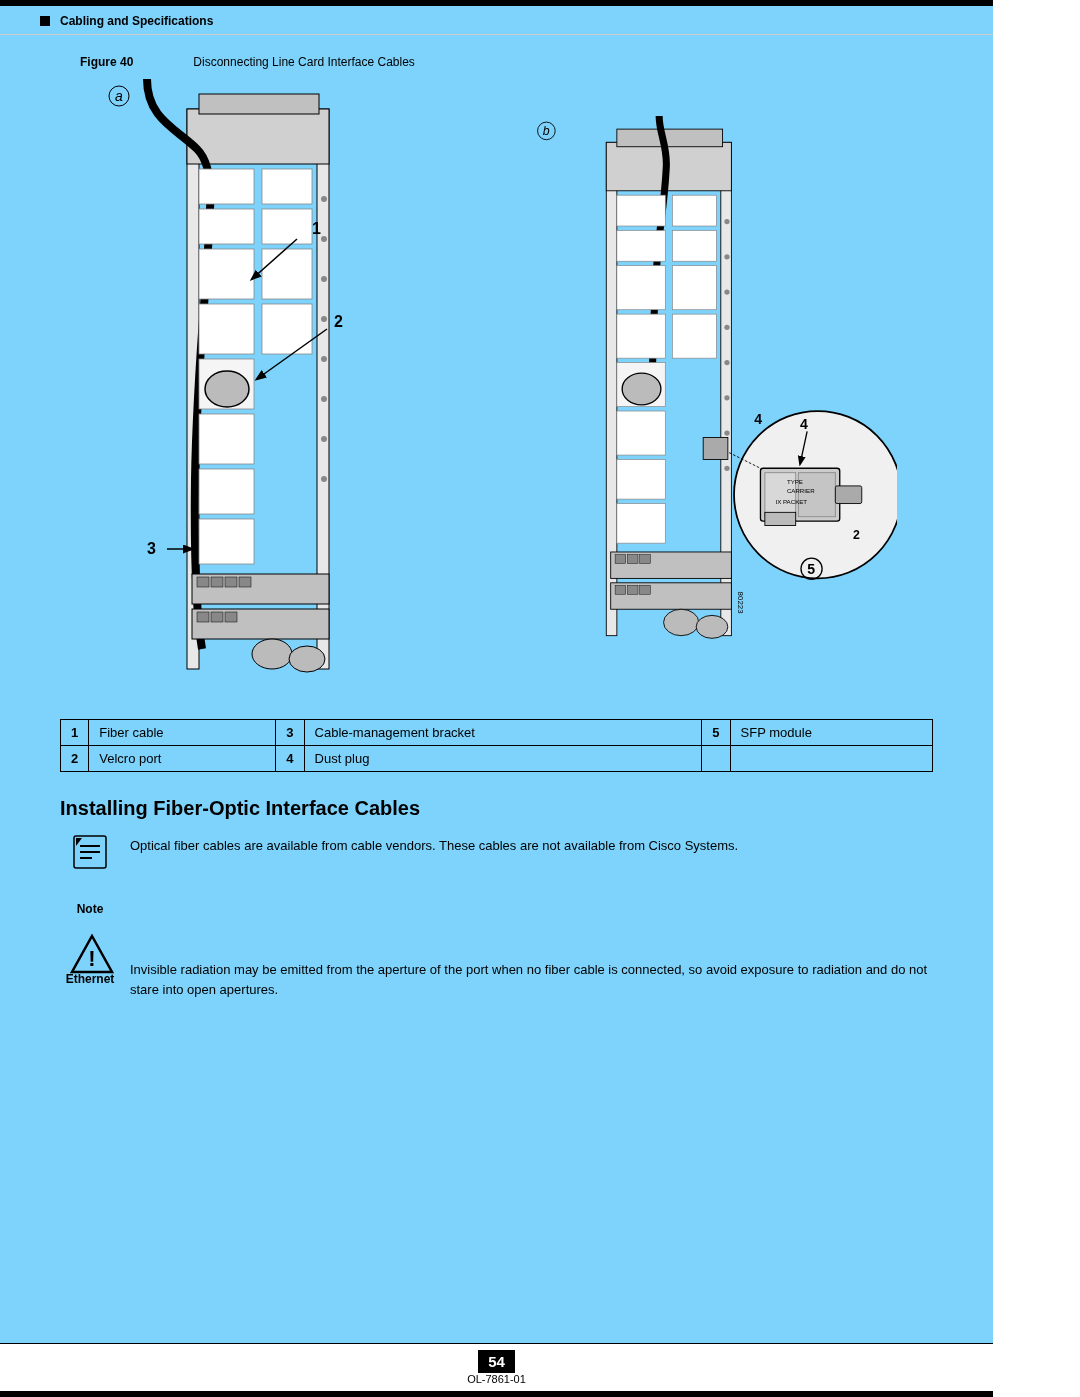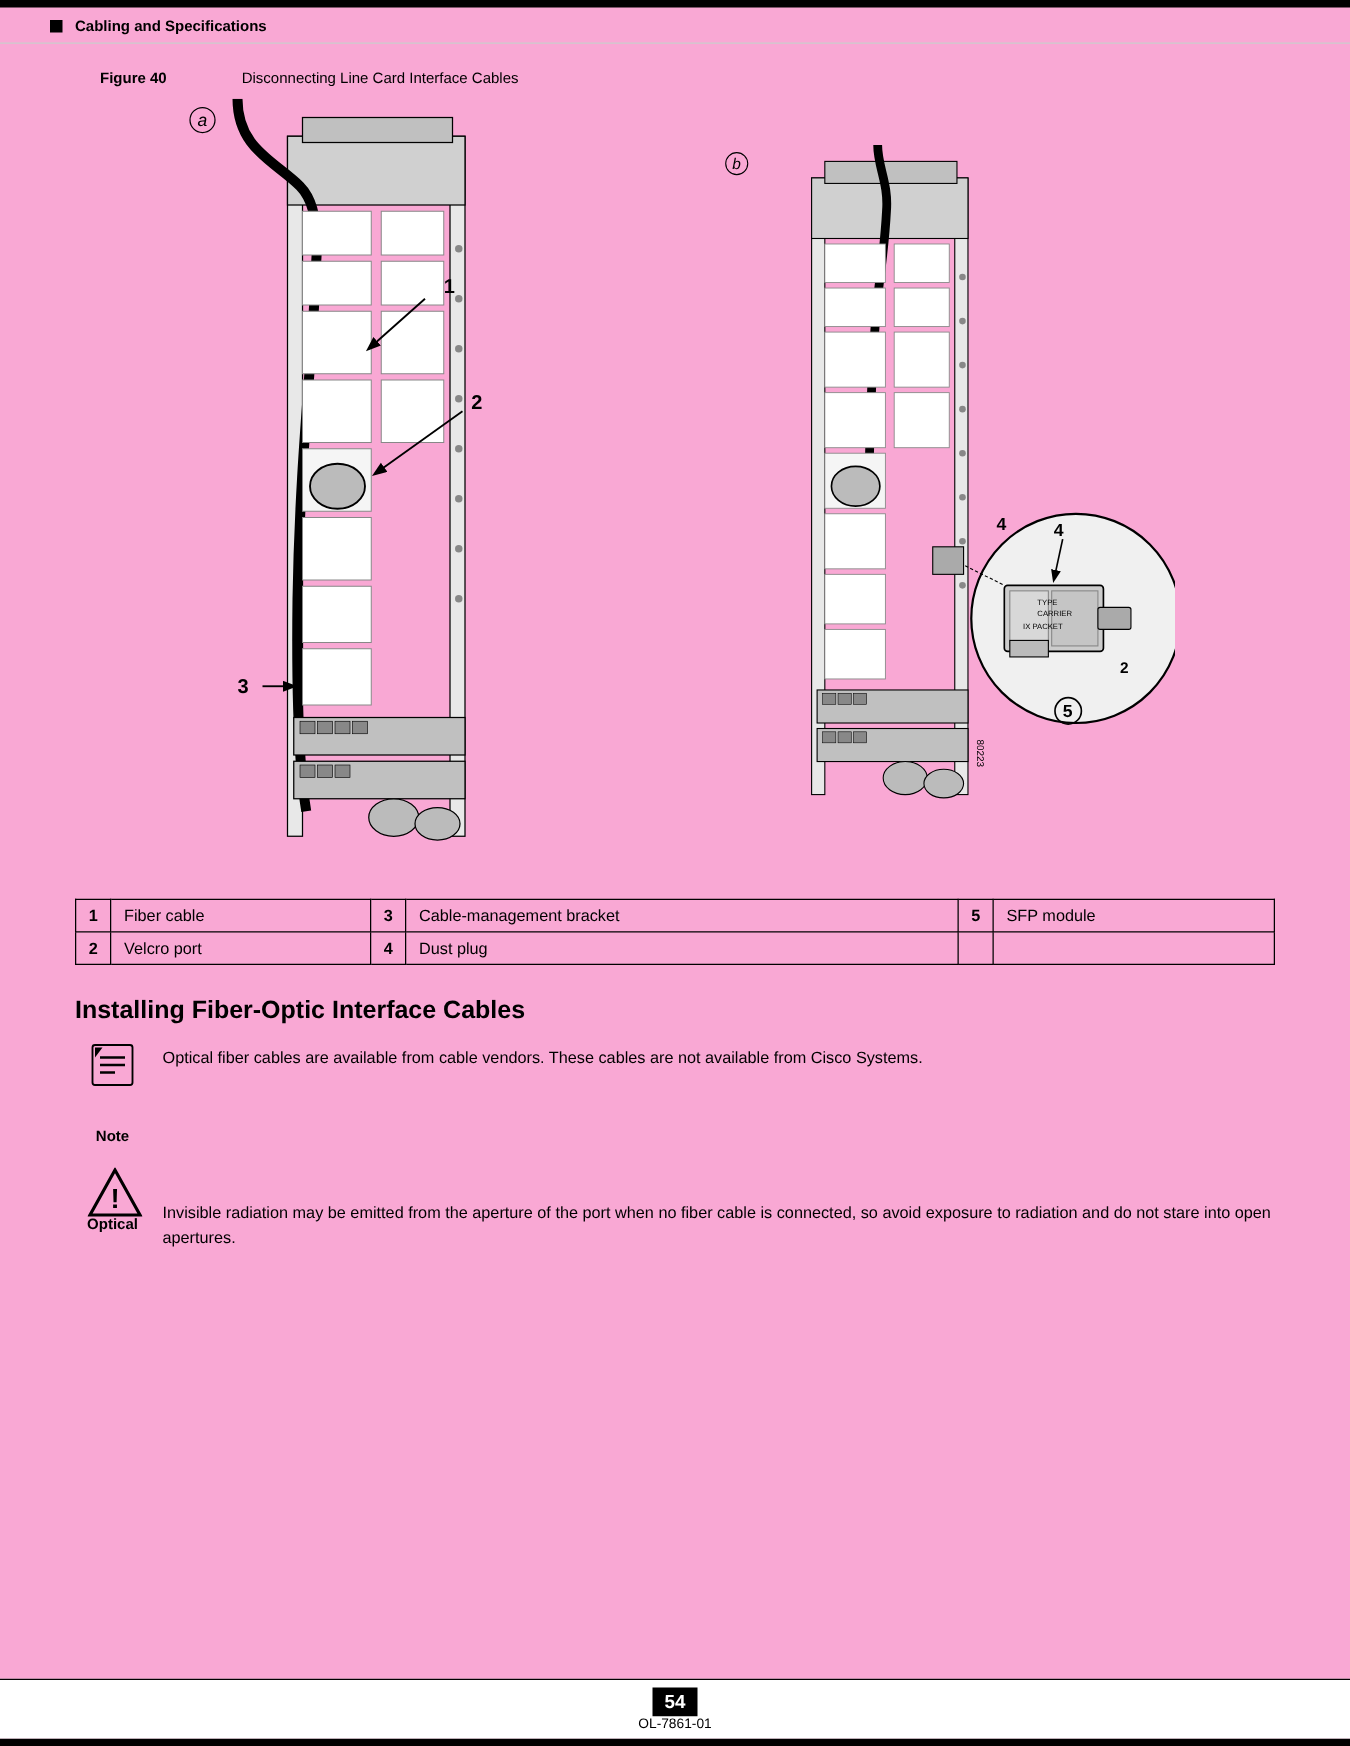--- a/index.html
+++ b/index.html
@@ -7,23 +7,23 @@
       background: #fff;
       font-family: Arial, Helvetica, sans-serif;
       font-size: 13px;
       color: #000;
       width: 1080px;
       min-height: 1397px;
       position: relative;
     }
 
     .page-container {
-      width: 1080px;
+      width: 993px;
       min-height: 1397px;
-      background: #f9a8d4;
+      background: #7dd3fc;
       position: relative;
       display: flex;
       flex-direction: column;
     }
 
     
     .top-bar {
       width: 100%;
       height: 6px;
       background: #000;
@@ -455,21 +455,21 @@
     </div>
 
     <div class="warning-box">
       <div class="warning-icon-area">
         <div class="warning-triangle">
           <svg width="44" height="40" viewBox="0 0 44 40" xmlns="http://www.w3.org/2000/svg">
             <polygon points="22,2 42,38 2,38" fill="none" stroke="#000" stroke-width="2.5"></polygon>
             <text x="22" y="32" font-family="Arial" font-size="22" font-weight="bold" text-anchor="middle" fill="#000">!</text>
           </svg>
         </div>
-        <span class="warning-label">Optical</span>
+        <span class="warning-label">Ethernet</span>
       </div>
       <p class="warning-content">Invisible radiation may be emitted from the aperture of the port when no fiber cable is connected, so avoid exposure to radiation and do not stare into open apertures.</p>
     </div>
 
   </div>
 
   <div class="footer">
     <span class="footer-page-num">54</span>
     <span class="footer-doc-num">OL-7861-01</span>
   </div>

